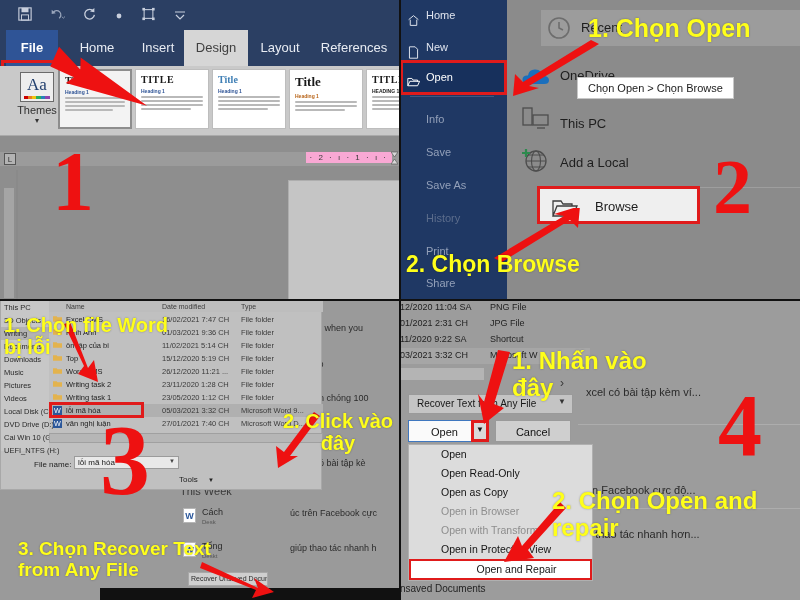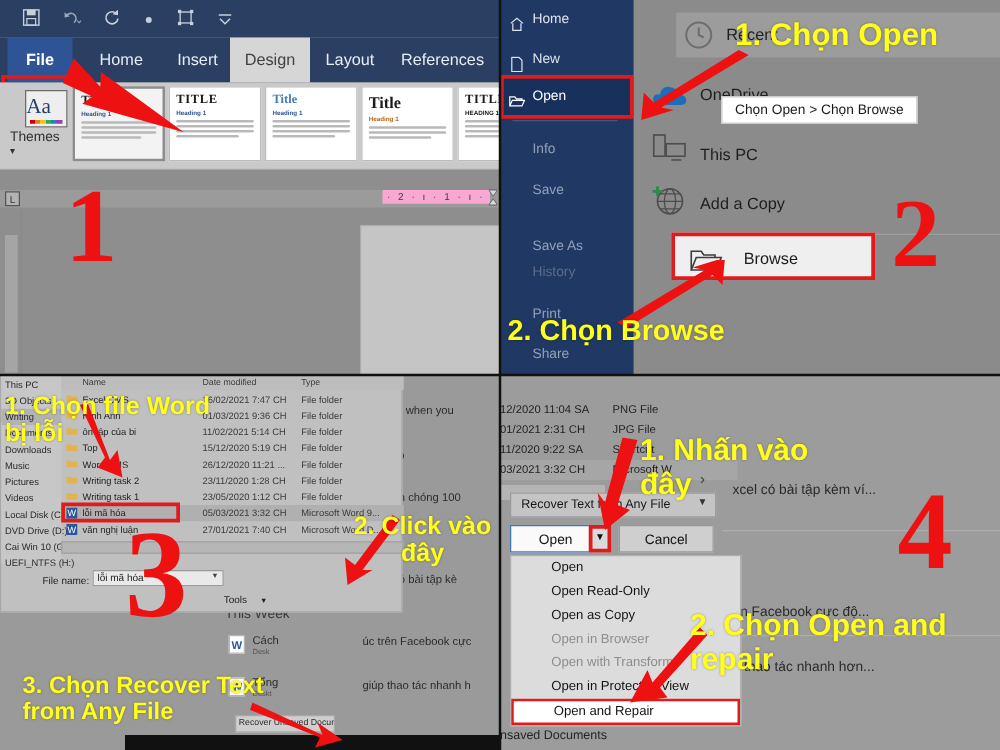--- a/index.html
+++ b/index.html
@@ -19,21 +19,21 @@
   .qat { position:absolute; left:0; top:0; width:400px; height:30px; background:#2b3f63; }
   .qat-icons { display:flex; align-items:center; height:30px; padding-left:18px; gap:18px;
      color:#c8cfdd; font-size:14px; }
   .ribbon-tabs { position:absolute; left:0; top:30px; width:400px; height:36px; background:#2b3f63; }
   .tab { position:absolute; top:0; height:36px; line-height:36px; font-size:13px; color:#e8ecf3; text-align:center; }
   .tab.file { left:4px; width:54px; background:#2f5496; color:#fff; font-weight:bold; }
   .tab.active { background:#d6d6d6; color:#404040; }
   .redbox { position:absolute; border:3px solid #e01b1b; }
   .ribbon-body { position:absolute; left:0; top:66px; width:400px; height:70px; background:#c9c9c9;
      border-bottom:1px solid #aaa; }
-  .themes-btn { position:absolute; left:8px; top:4px; width:58px; }
+  .themes-btn { position:absolute; left:8px; top:4px; width:58px; text-align:center; }
   .themes-aa { width:34px; height:30px; margin:2px auto 0; border:1px solid #6b6b6b; background:#eee;
      font-family:"Liberation Serif", serif; font-size:17px; line-height:24px; color:#23406e; position:relative; }
   .themes-aa:after { content:""; position:absolute; left:3px; right:3px; bottom:2px; height:3px;
      background:linear-gradient(90deg,#c00 0 16%,#e67e22 16% 32%,#f1c40f 32% 48%,#27ae60 48% 64%,#2980b9 64% 80%,#8e44ad 80% 100%); }
   .themes-lbl { font-size:11px; color:#303030; margin-top:2px; }
   .thm-strip { position:absolute; left:58px; top:3px; display:flex; gap:3px; }
   .thm { width:74px; height:60px; background:#fff; border:1px solid #bdbdbd; padding:4px 5px; }
   .thm.sel { border:2px solid #8d8d8d; background:#f3f3f3; }
   .thm .t { font-family:"Liberation Serif", serif; font-size:10px; color:#1a1a1a; font-weight:bold; }
   .thm .h { font-size:5px; color:#2f5496; font-weight:bold; margin-top:3px; }
@@ -87,37 +87,37 @@
   .fname-box { position:absolute; left:73px; top:3px; width:105px; height:13px; background:#e9e9e9;
      border:1px solid #9b9b9b; font-size:8px; color:#1a1a1a; padding:1px 3px; }
   .tools-btn { position:absolute; left:178px; top:22px; font-size:8px; color:#222; }
   .bgtext { position:absolute; font-size:9px; color:#2b2b2b; white-space:nowrap; }
   .recent-doc { position:absolute; font-size:9px; color:#2b2b2b; }
   .wicon { position:absolute; width:13px; height:15px; background:#fff; border:1px solid #b6b6b6; }
   .wicon:after { content:"W"; position:absolute; left:0; right:0; top:2px; text-align:center;
      font-size:9px; font-weight:bold; color:#2b579a; }
 
   
-  .p4rows { position:absolute; left:0; top:0; width:190px;margin-top:20px; }
+  .p4rows { position:absolute; left:0; top:0; width:190px; }
   .p4row { height:16px; font-size:9px; color:#1f1f1f; position:relative; }
   .p4row.sel { background:#a6a6a6; }
   .p4row .d { position:absolute; left:0; top:2px; }
   .p4row .t { position:absolute; left:90px; top:2px; }
   .p4-ftype { position:absolute; left:8px; top:94px; width:165px; height:20px; background:#c4c4c4;
      border:1px solid #9a9a9a; font-size:10px; color:#161616; }
   .p4-open { position:absolute; left:8px; top:120px; width:73px; height:22px; background:#fafafa;
      border:1px solid #3f77bf; font-size:11px; color:#111; text-align:center; line-height:22px; }
   .p4-caret { position:absolute; left:71px; top:120px; width:18px; height:22px; background:#dadada;
      border:3px solid #e01b1b; }
   .p4-cancel { position:absolute; left:95px; top:120px; width:76px; height:22px; background:#cfcfcf;
      border:1px solid #9a9a9a; font-size:11px; color:#111; text-align:center; line-height:22px; }
   .p4-menu { position:absolute; left:8px; top:144px; width:185px; background:#dcdcdc; border:1px solid #b0b0b0; }
   .p4-menu div { height:19px; line-height:19px; font-size:10.5px; color:#141414; padding-left:32px; }
   .p4-menu div.dim { color:#8e8e8e; }
-  .p4-menu div.last { background:#fff; border:2px solid #e01b1b; height:21px; line-height:17px; }
+  .p4-menu div.last { background:#fff; border:2px solid #e01b1b; height:21px; line-height:17px;text-align:center; }
   .p4-unsaved { position:absolute; left:0; top:283px; font-size:10px; color:#242424; }
 
   
   .bignum { position:absolute; color:#ee1111; font-family:"Liberation Serif", serif;
      font-weight:bold; line-height:1; }
   .vn { position:absolute; color:#ffff1a; font-weight:bold; font-size:19px; line-height:1.12;
      text-shadow:0 0 2px rgba(0,0,0,.35); white-space:pre-line; }
   .arrow { position:absolute; }
   .divider-v { position:absolute; left:399px; top:0; width:2px; height:600px; background:#111; }
   .divider-h { position:absolute; left:0; top:299px; width:800px; height:2px; background:#111; }
@@ -278,21 +278,21 @@
         <span class="bs-ico">
           <svg width="13" height="13" viewBox="0 0 16 16">
               <path d="M1 12 V3 H6 L7.5 5 H13 V7 M1 12 L3.5 6.5 H15.5 L13 12 Z" fill="none" stroke="#ffffff" stroke-width="1.2"></path>
             </svg>
         </span>
         <span>Open</span>
       </div>
       <div class="bs-sep" style="top:96px"></div>
       <div class="bs-item dim" style="top:104px;padding-left:26px"><span>Info</span></div>
       <div class="bs-item dim" style="top:137px;padding-left:26px"><span>Save</span></div>
-      <div class="bs-item dim" style="top:182px;padding-left:26px"><span>Save As</span></div>
+      <div class="bs-item dim" style="top:170px;padding-left:26px"><span>Save As</span></div>
       <div class="bs-item dimmer" style="top:203px;padding-left:26px"><span>History</span></div>
       <div class="bs-item dim" style="top:236px;padding-left:26px"><span>Print</span></div>
       <div class="bs-item dim" style="top:268px;padding-left:26px"><span>Share</span></div>
       <div class="redbox" style="left:0;top:60px;width:107px;height:35px;"></div>
     </div>
 
     <div class="bs-right">
       <div class="recent-band">
         <span style="position:absolute;left:6px;top:6px;">
           <svg width="24" height="24" viewBox="0 0 24 24">
@@ -322,21 +322,21 @@
       <span class="place" style="left:53px;top:116px">This PC</span>
 
       <div style="position:absolute;left:14px;top:147px;">
         <svg width="30" height="26" viewBox="0 0 30 26">
             <circle cx="15" cy="14" r="10" fill="none" stroke="#4d4d4d" stroke-width="1.3"></circle>
             <ellipse cx="15" cy="14" rx="4.5" ry="10" fill="none" stroke="#4d4d4d" stroke-width="1.1"></ellipse>
             <path d="M5 14 H25 M7 8 H23 M7 20 H23" stroke="#4d4d4d" stroke-width="1"></path>
             <path d="M5 2 V10 M1 6 H9" stroke="#2d8a4e" stroke-width="2.2"></path>
           </svg>
       </div>
-      <span class="place" style="left:53px;top:155px">Add a Copy</span>
+      <span class="place" style="left:53px;top:155px">Add a Local</span>
 
       <div class="hline" style="left:186px;top:187px;width:107px;"></div>
 
       <div class="browse-btn">
         <span style="position:absolute;left:12px;top:9px;">
           <svg width="26" height="20" viewBox="0 0 26 20">
               <path d="M1 18 V3 H9 L11 6 H20 V8 M1 18 L5 8 H25 L21 18 Z" fill="none" stroke="#3d3d3d" stroke-width="1.3"></path>
             </svg>
         </span>
         <span>Browse</span>

